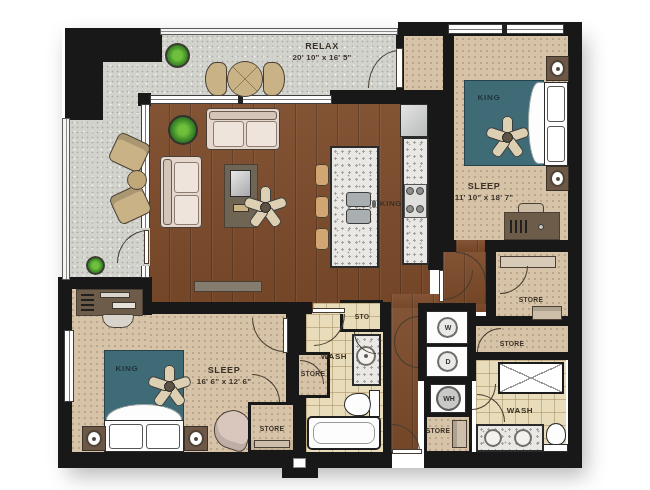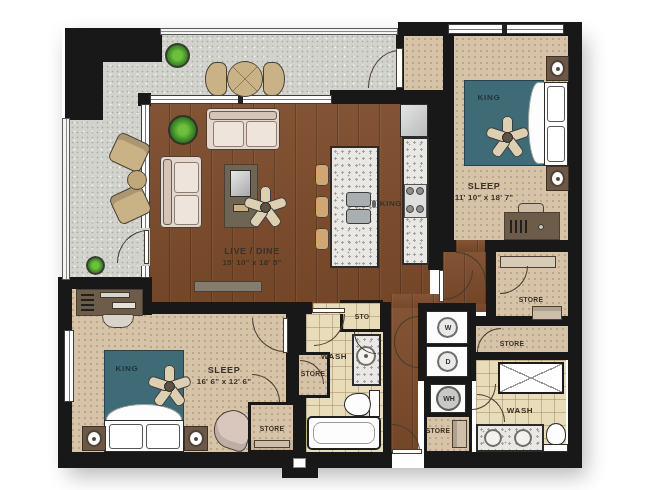--- a/index.html
+++ b/index.html
@@ -282,29 +282,29 @@
   <div class="abs door-arc tr" style="left:252px;top:374px;width:28px;height:28px;"></div>
   <div class="abs door-arc tl" style="left:394px;top:316px;width:24px;height:26px;"></div>
   <div class="abs door-arc bl" style="left:394px;top:342px;width:24px;height:26px;"></div>
   <div class="abs door-arc br" style="left:472px;top:384px;width:24px;height:26px;"></div>
   <div class="abs door-arc tl" style="left:477px;top:328px;width:24px;height:24px;"></div>
   <div class="abs door-arc tr" style="left:477px;top:394px;width:28px;height:28px;"></div>
   <div class="abs" style="left:392px;top:452px;width:32px;height:16px;background:#fff;"></div>
   <div class="abs door-arc tr" style="left:392px;top:424px;width:28px;height:28px;"></div>
   <div class="abs leaf" style="left:392px;top:449px;width:30px;height:5px;"></div>
 
+  <div class="label room-label" style="left:322px;top:52px;">
+    <span>RELAX</span>
+    <span class="dim">20' 10" x 16' 5"</span>
+  </div>
   <div class="label room-label" style="left:484px;top:192px;">
     <span>SLEEP</span>
     <span class="dim">11' 10" x 18' 7"</span>
   </div>
   <div class="label king" style="left:489px;top:98px;">KING</div>
-  <div class="label room-label" style="left:252px;top:257px;">
-    <span>LIVE / DINE</span>
-    <span class="dim">15' 10" x 18' 5"</span>
-  </div>
   <div class="label room-label" style="left:391px;top:204px;font-size:8px;">KING</div>
   <div class="label room-label" style="left:224px;top:376px;">
     <span>SLEEP</span>
     <span class="dim">16' 6" x 12' 6"</span>
   </div>
   <div class="label king" style="left:127px;top:369px;">KING</div>
   <div class="label room-label" style="left:334px;top:357px;font-size:8px;">WASH</div>
   <div class="label room-label" style="left:520px;top:411px;font-size:8px;">WASH</div>
   <div class="label small-label" style="left:362px;top:317px;">STO</div>
   <div class="label small-label" style="left:531px;top:300px;">STORE</div>

